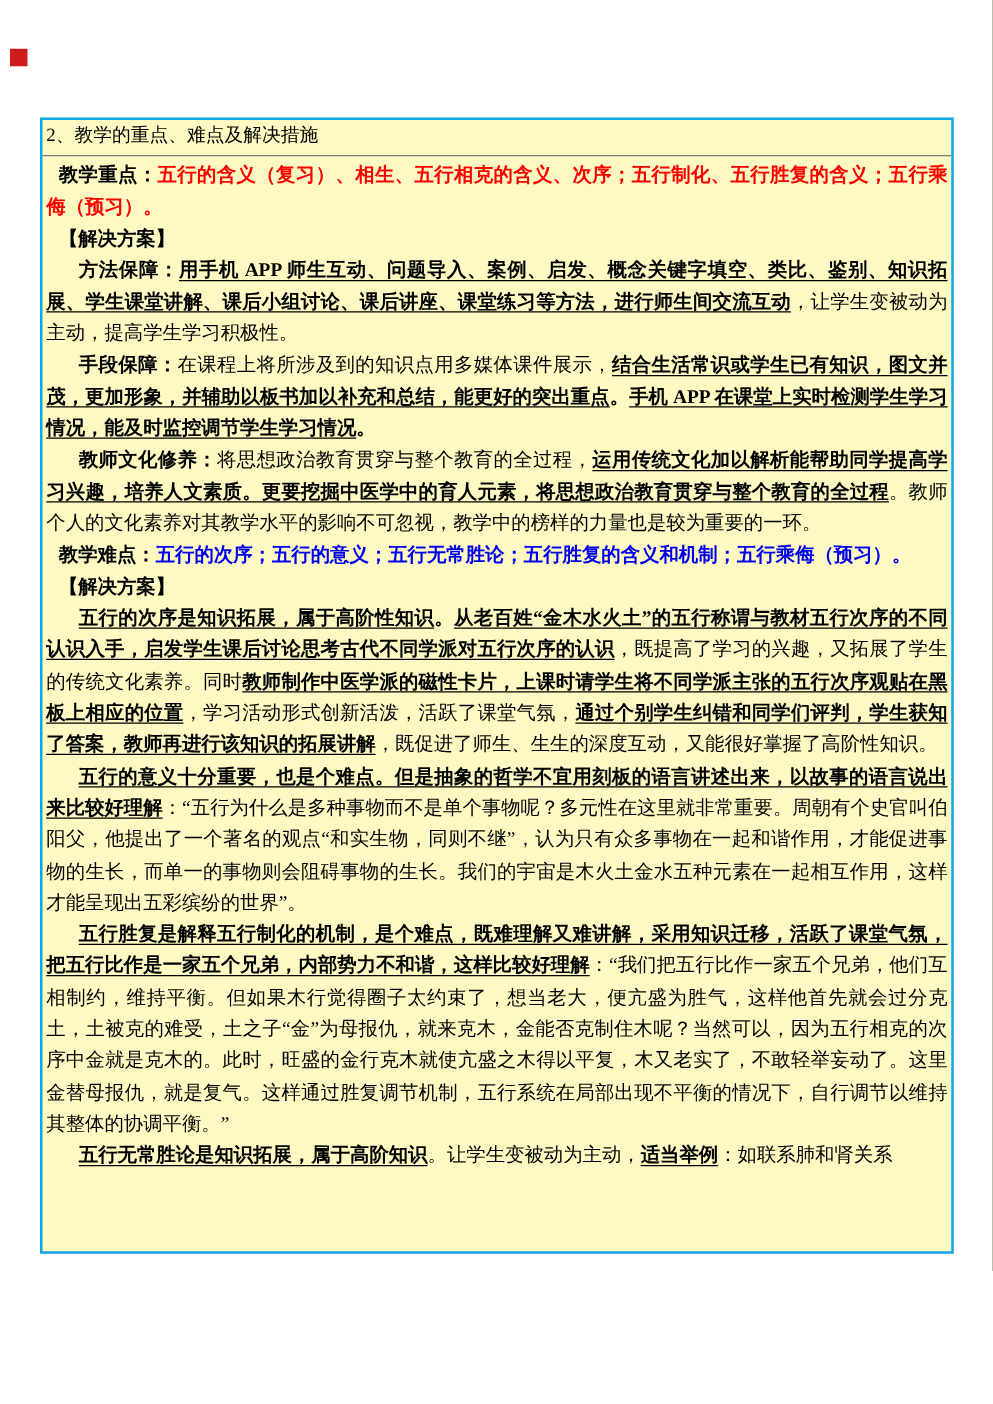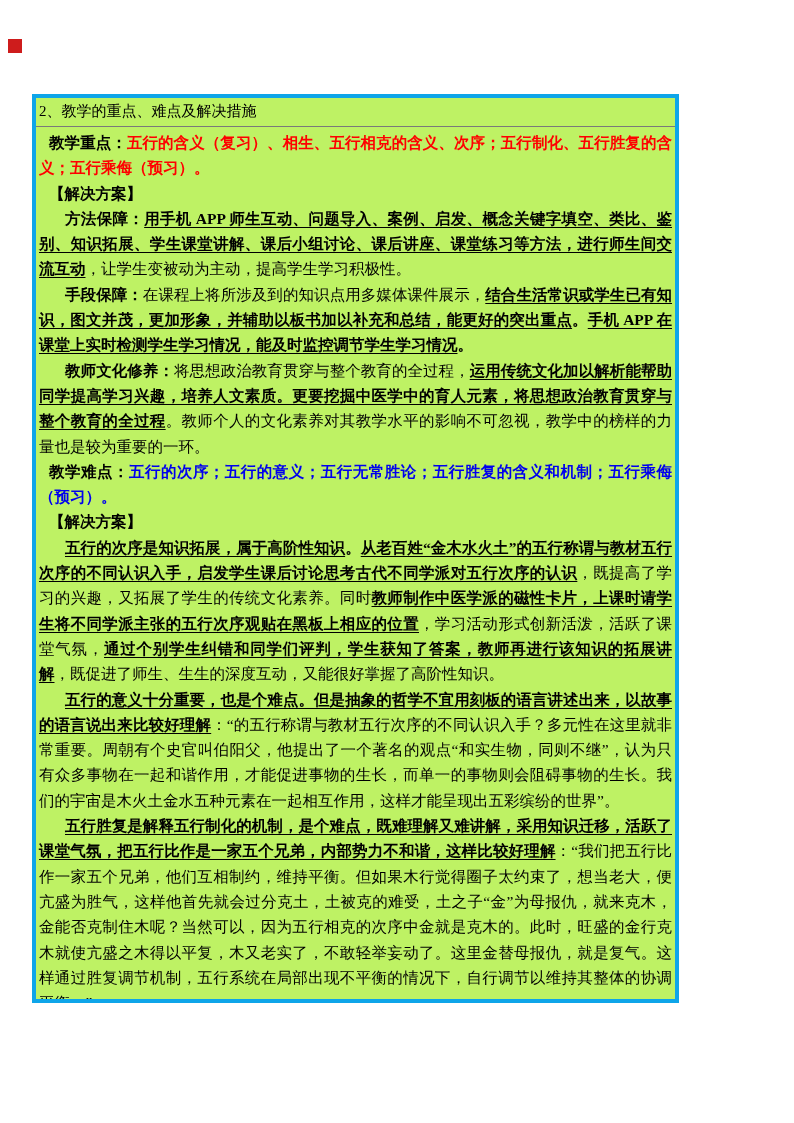--- a/index.html
+++ b/index.html
@@ -11,24 +11,24 @@
     color:#000;
     overflow:hidden;
     margin:0 auto;
   }
   .red-marker{
     position:absolute;left:8px;top:39px;
     width:14px;height:14px;
   }
   .doc-table{
     position:absolute;left:32px;top:94px;
-    width:647px;height:909px;
+    width:731px;height:909px;
     box-sizing:border-box;
-    border:4px solid #0ea5e9;
-    background:#bef264;
+    border:2px solid #0ea5e9;
+    background:#fef9c3;
     overflow:hidden;
   }
   .table-header{
     box-sizing:border-box;
     height:29px;
     line-height:27px;
     padding:0 3px;
     font-size:15px;
     border-bottom:1px solid #7a7a7a;
     white-space:nowrap;
@@ -55,18 +55,18 @@
     <div class="table-header">2、教学的重点、难点及解决措施</div>
     <div class="table-body">
         <p class="para s"><span style="font-weight: bold;">教学重点：</span><span style="font-weight: bold; color: rgb(255, 0, 0);">五行的含义（复习）、相生、五行相克的含义、次序；五行制化、五行胜复的含义；五行乘侮（预习）。</span></p>
         <p class="para s"><span style="font-weight: bold;">【解决方案】</span></p>
         <p class="para n"><span style="font-weight: bold;">方法保障：</span><span style="font-weight: bold; text-decoration: underline;">用手机 APP 师生互动、问题导入、案例、启发、概念关键字填空、类比、鉴别、知识拓展、学生课堂讲解、课后小组讨论、课后讲座、课堂练习等方法，进行师生间交流互动</span><span>，让学生变被动为主动，提高学生学习积极性。</span></p>
         <p class="para n"><span style="font-weight: bold;">手段保障：</span><span>在课程上将所涉及到的知识点用多媒体课件展示，</span><span style="font-weight: bold; text-decoration: underline;">结合生活常识或学生已有知识，图文并茂，更加形象，并辅助以板书加以补充和总结，能更好的突出重点</span><span style="font-weight: bold;">。</span><span style="font-weight: bold; text-decoration: underline;">手机 APP 在课堂上实时检测学生学习情况，能及时监控调节学生学习情况</span><span style="font-weight: bold;">。</span></p>
         <p class="para n"><span style="font-weight: bold;">教师文化修养：</span><span>将思想政治教育贯穿与整个教育的全过程，</span><span style="font-weight: bold; text-decoration: underline;">运用传统文化加以解析能帮助同学提高学习兴趣，培养人文素质。更要挖掘中医学中的育人元素，将思想政治教育贯穿与整个教育的全过程</span><span>。教师个人的文化素养对其教学水平的影响不可忽视，教学中的榜样的力量也是较为重要的一环。</span></p>
         <p class="para s"><span style="font-weight: bold;">教学难点：</span><span style="font-weight: bold; color: rgb(0, 0, 238);">五行的次序；五行的意义；五行无常胜论；五行胜复的含义和机制；五行乘侮（预习）。</span></p>
         <p class="para s"><span style="font-weight: bold;">【解决方案】</span></p>
         <p class="para n"><span style="font-weight: bold; text-decoration: underline;">五行的次序是知识拓展，属于高阶性知识</span><span style="font-weight: bold;">。</span><span style="font-weight: bold; text-decoration: underline;">从老百姓“金木水火土”的五行称谓与教材五行次序的不同认识入手，启发学生课后讨论思考古代不同学派对五行次序的认识</span><span>，既提高了学习的兴趣，又拓展了学生的传统文化素养。同时</span><span style="font-weight: bold; text-decoration: underline;">教师制作中医学派的磁性卡片，上课时请学生将不同学派主张的五行次序观贴在黑板上相应的位置</span><span>，学习活动形式创新活泼，活跃了课堂气氛，</span><span style="font-weight: bold; text-decoration: underline;">通过个别学生纠错和同学们评判，学生获知了答案，教师再进行该知识的拓展讲解</span><span>，既促进了师生、生生的深度互动，又能很好掌握了高阶性知识。</span></p>
-        <p class="para n"><span style="font-weight: bold; text-decoration: underline;">五行的意义十分重要，也是个难点。但是抽象的哲学不宜用刻板的语言讲述出来，以故事的语言说出来比较好理解</span><span>：“的五行称谓与教材五行次序的不同认识入手？多元性在这里就非常重要。周朝有个史官叫伯阳父，他提出了一个著名的观点“和实生物，同则不继”，认为只有众多事物在一起和谐作用，才能促进事物的生长，而单一的事物则会阻碍事物的生长。我们的宇宙是木火土金水五种元素在一起相互作用，这样才能呈现出五彩缤纷的世界”。</span></p>
+        <p class="para n"><span style="font-weight: bold; text-decoration: underline;">五行的意义十分重要，也是个难点。但是抽象的哲学不宜用刻板的语言讲述出来，以故事的语言说出来比较好理解</span><span>：“五行为什么是多种事物而不是单个事物呢？多元性在这里就非常重要。周朝有个史官叫伯阳父，他提出了一个著名的观点“和实生物，同则不继”，认为只有众多事物在一起和谐作用，才能促进事物的生长，而单一的事物则会阻碍事物的生长。我们的宇宙是木火土金水五种元素在一起相互作用，这样才能呈现出五彩缤纷的世界”。</span></p>
         <p class="para n"><span style="font-weight: bold; text-decoration: underline;">五行胜复是解释五行制化的机制，是个难点，既难理解又难讲解，采用知识迁移，活跃了课堂气氛，把五行比作是一家五个兄弟，内部势力不和谐，这样比较好理解</span><span>：“我们把五行比作一家五个兄弟，他们互相制约，维持平衡。但如果木行觉得圈子太约束了，想当老大，便亢盛为胜气，这样他首先就会过分克土，土被克的难受，土之子“金”为母报仇，就来克木，金能否克制住木呢？当然可以，因为五行相克的次序中金就是克木的。此时，旺盛的金行克木就使亢盛之木得以平复，木又老实了，不敢轻举妄动了。这里金替母报仇，就是复气。这样通过胜复调节机制，五行系统在局部出现不平衡的情况下，自行调节以维持其整体的协调平衡。”</span></p>
         <p class="para n"><span style="font-weight: bold; text-decoration: underline;">五行无常胜论是知识拓展，属于高阶知识</span><span>。让学生变被动为主动，</span><span style="font-weight: bold; text-decoration: underline;">适当举例</span><span>：如联系肺和肾关系</span></p>
       </div>
   </div>
 </div>
 
 </body></html>

